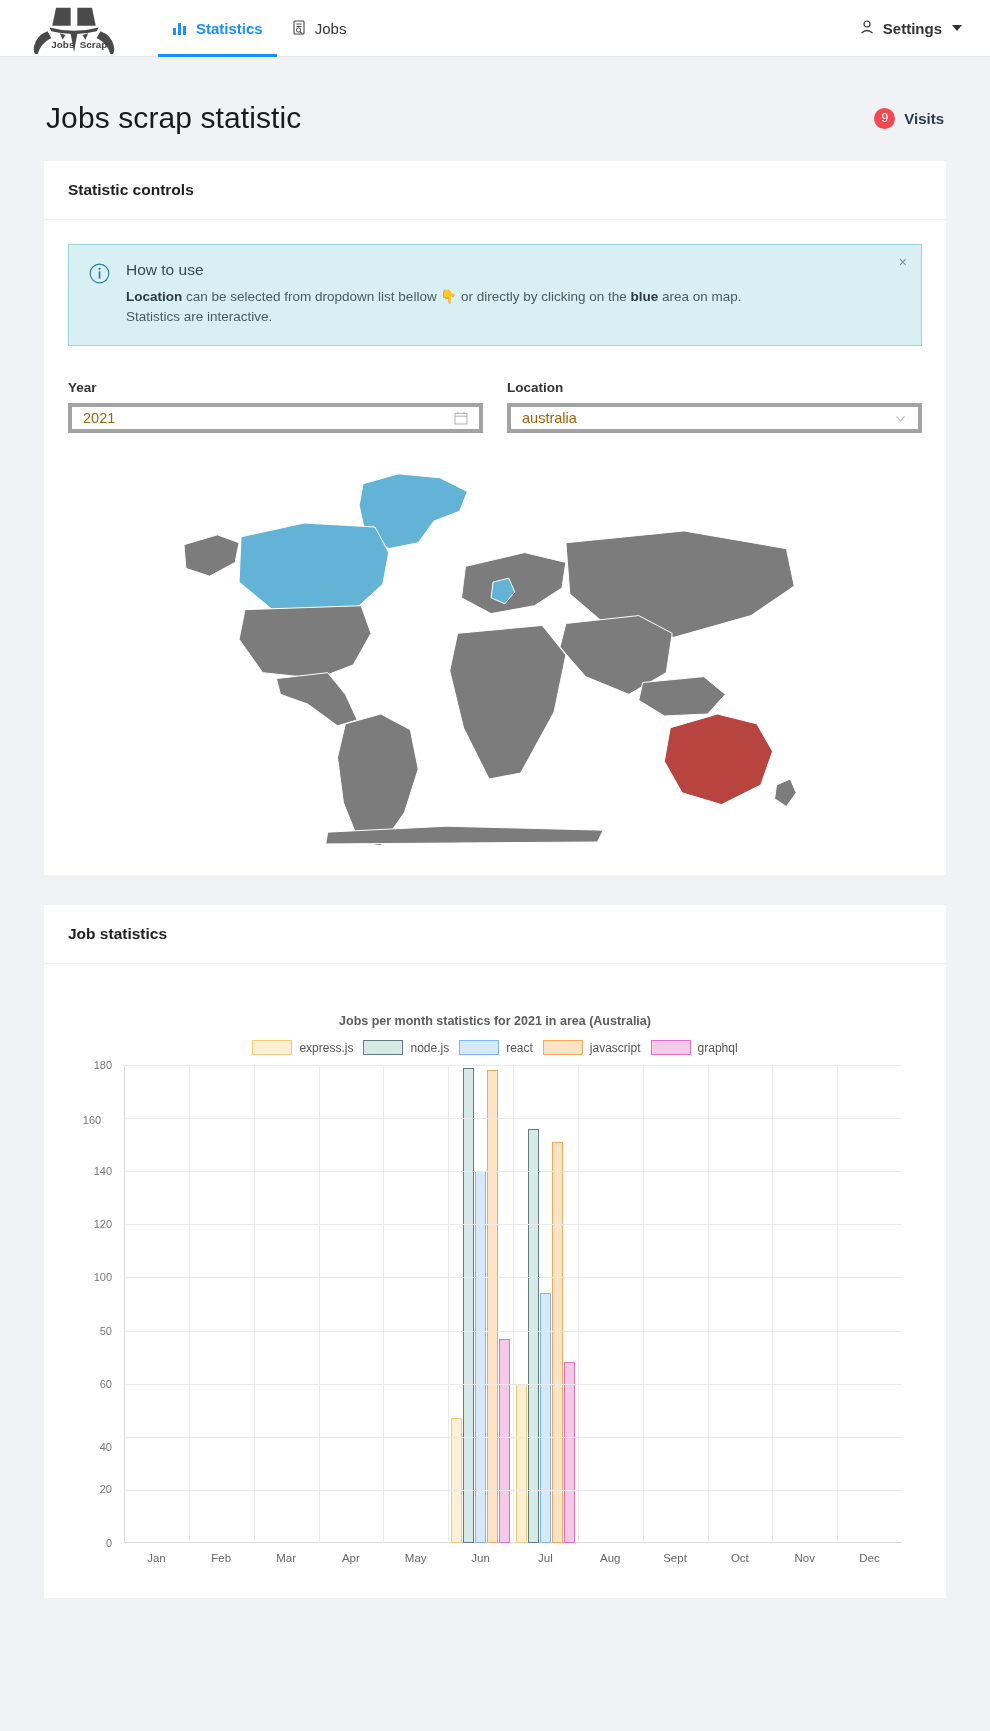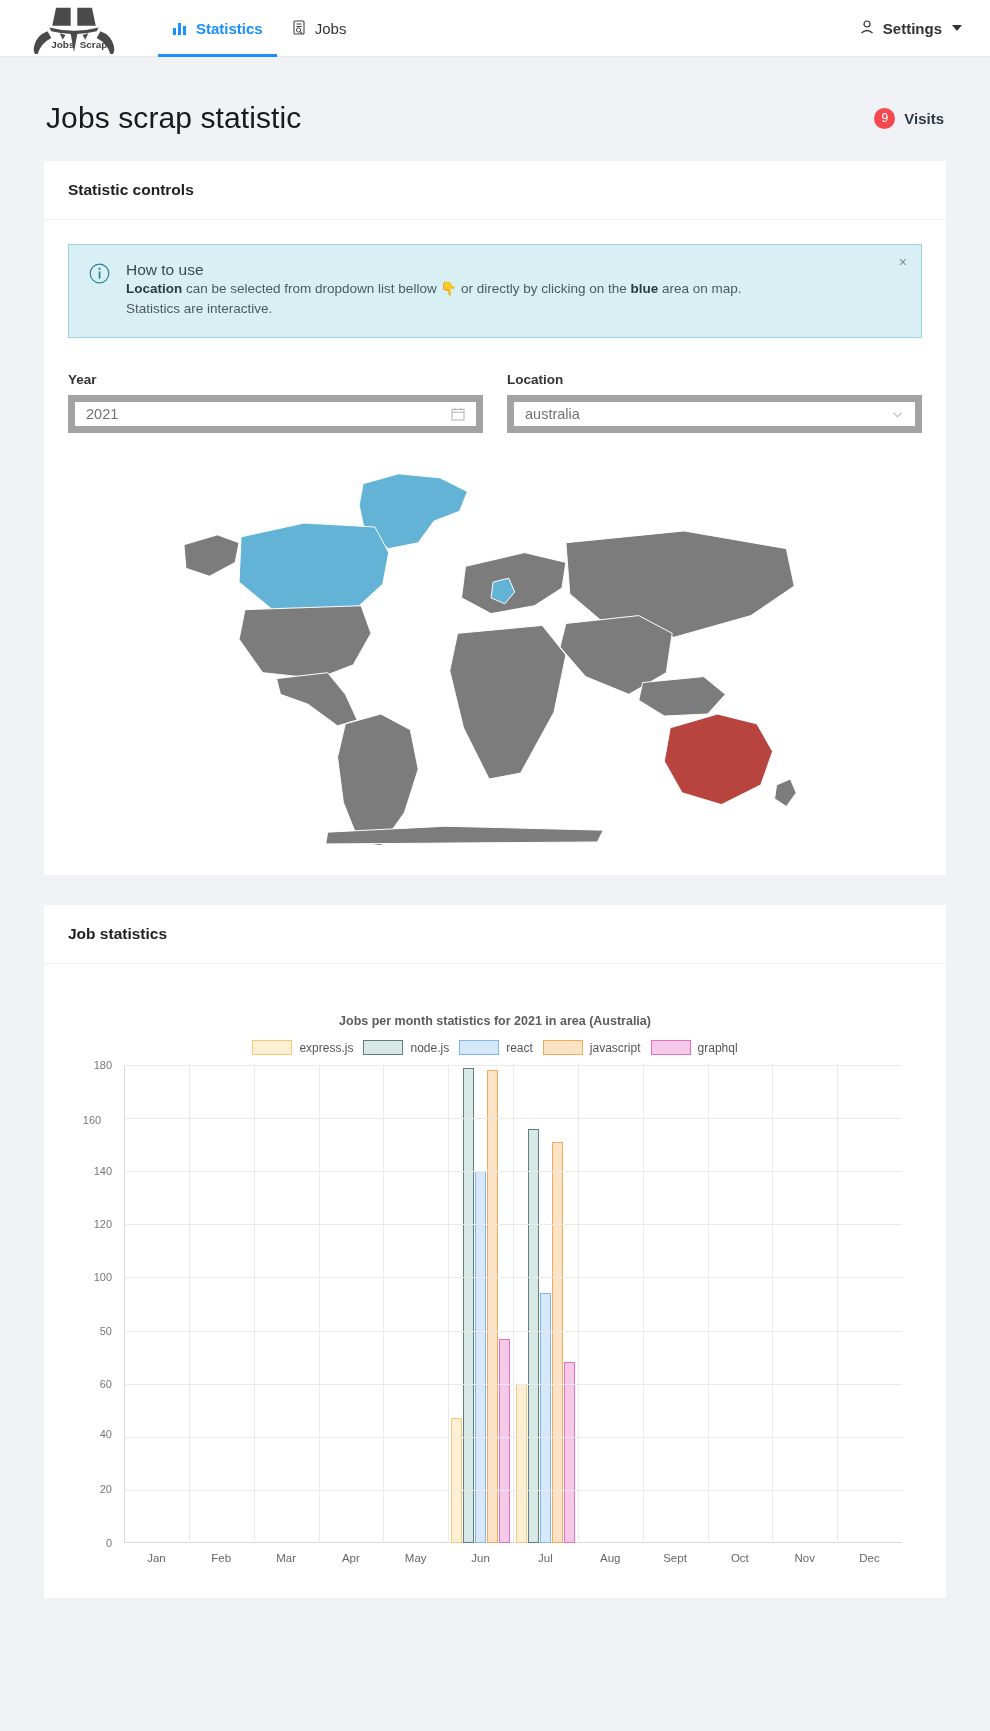--- a/index.html
+++ b/index.html
@@ -67,36 +67,36 @@
 
   
   .alert {
     background:#d8eff3; border:1px solid #9cd4de;
     padding: 16px 20px 18px 20px;
     display:flex; gap:16px; position:relative;
     margin: 0 0 34px 0;
   }
   .alert-icon { flex:0 0 auto; margin-top:2px; }
   .alert-body { flex:1 1 auto; }
-  .alert-title { font-size:15.5px; color:#3b4a52; }
+  .alert-title { font-size:15.5px; color:#3b4a52; margin-bottom:8px; }
   .alert-line { font-size:13.5px; color:#4a5a63; line-height:20px; }
   .alert-line b { color:#2c3a42; }
   .alert-close {
     position:absolute; right:14px; top:10px; font-size:14px;
     color:#7d8e96; cursor:pointer; line-height:1; user-select:none;
   }
 
   
   .form-row { display:flex; gap:24px; }
   .field { flex:1 1 0; }
   .field-label { font-size:13.5px; font-weight:600; color:#333; margin-bottom:8px; }
   .control {
-    height:38px; border:7px solid #a3a3a3; background:#fff;
+    height:30px; border:4px solid #a3a3a3; background:#fff;
     display:flex; align-items:center; padding: 0 11px;
-    font-size:14.5px; color:#737373; cursor:text;
+    font-size:14.5px; color:#a16207; cursor:text;
   }
   .control.select { cursor:pointer; }
   .control .val { flex:1 1 auto; }
   .control .suffix { flex:0 0 auto; opacity:.45; display:flex; align-items:center;}
 
   
   .map-wrap { padding: 26px 0 6px 0; display:flex; justify-content:center; }
   .map { width: 630px; height: 386px; }
 
   
@@ -312,21 +312,21 @@
             <div class="legend-item">
               <span class="legend-swatch" style="background: rgb(247, 201, 232); border-color: rgb(232, 110, 196);"></span>
               <span class="legend-text">graphql</span>
             </div>
           </div>
 
         <div class="plot" id="plot">
           <div class="yaxis" id="yaxis">
               <div class="ytick" style="top: 478px;">0</div>
               <div class="ytick" style="top: 424px;">20</div>
-              <div class="ytick" style="top: 369px;">40</div>
+              <div class="ytick" style="top: 382px;">40</div>
               <div class="ytick" style="top: 318.667px;">60</div>
               <div class="ytick" style="top: 265.556px;">50</div>
               <div class="ytick" style="top: 212.444px;">100</div>
               <div class="ytick" style="top: 159.333px;">120</div>
               <div class="ytick" style="top: 106.222px;">140</div>
               <div class="ytick" style="top: 55px; text-align: center;">160</div>
               <div class="ytick" style="top: 0px;">180</div>
             </div>
           <div class="axis-y-line"></div>
           <div class="axis-x-line"></div>

